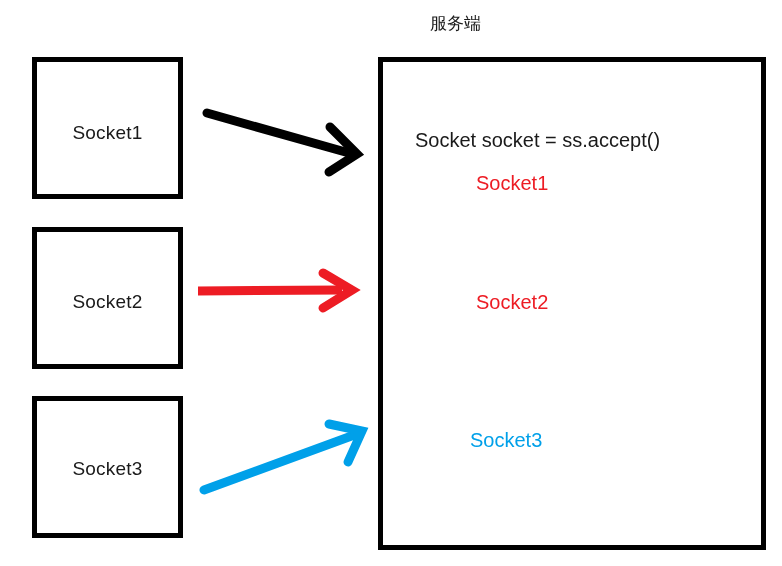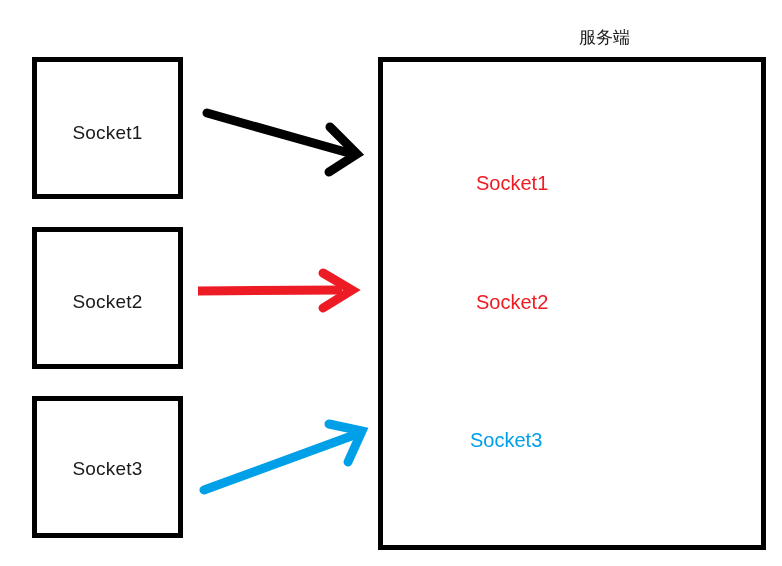--- a/index.html
+++ b/index.html
@@ -45,23 +45,23 @@
     white-space: nowrap;
   }
   #client-box-1 .client-box-label { top: 60px; }
   #client-box-2 .client-box-label { top: 59px; }
   #client-box-3 .client-box-label { top: 57px; }
 
   
   #server-title {
     position: absolute;
     left: 430px;
-    top: 26px;
+    top: 12px;
     width: 200px;
-    text-align: right;
+    text-align: left;
     font-size: 17px;
     color: #1a1a1a;
     white-space: nowrap;
   }
   #server-box {
     position: absolute;
     box-sizing: border-box;
     left: 378px;
     top: 57px;
     width: 388px;
@@ -110,20 +110,21 @@
   <div class="client-box" id="client-box-2">
     <div class="client-box-label">Socket2</div>
   </div>
 
   <div class="client-box" id="client-box-3">
     <div class="client-box-label">Socket3</div>
   </div>
 
   <div id="server-box"></div>
 
+  <div id="server-code-line">Socket socket = ss.accept()</div>
 
   <div class="server-socket-label" id="server-socket-1" style="color: rgb(237, 28, 36);">Socket1</div>
 
   <div class="server-socket-label" id="server-socket-2" style="color: rgb(237, 28, 36);">Socket2</div>
 
   <div class="server-socket-label" id="server-socket-3" style="color: rgb(0, 160, 233);">Socket3</div>
 
   <svg id="arrow-layer" viewBox="0 0 782 566" width="782" height="566">
 
     <g>

